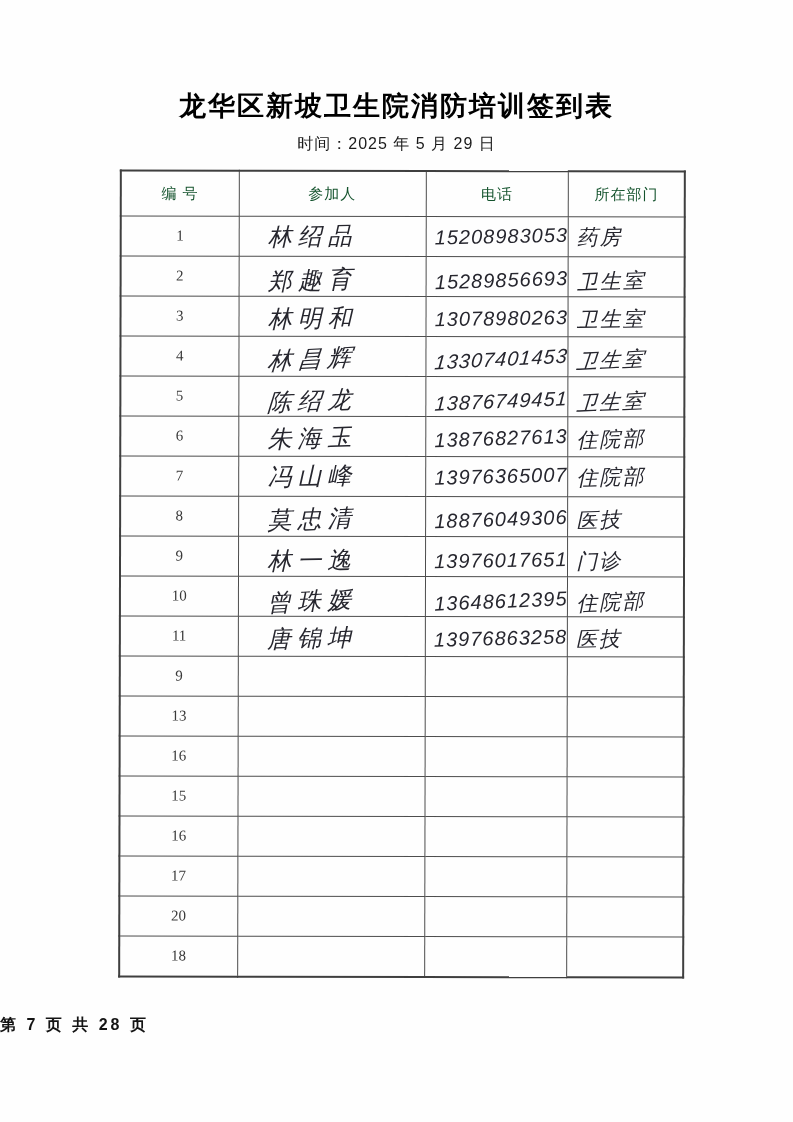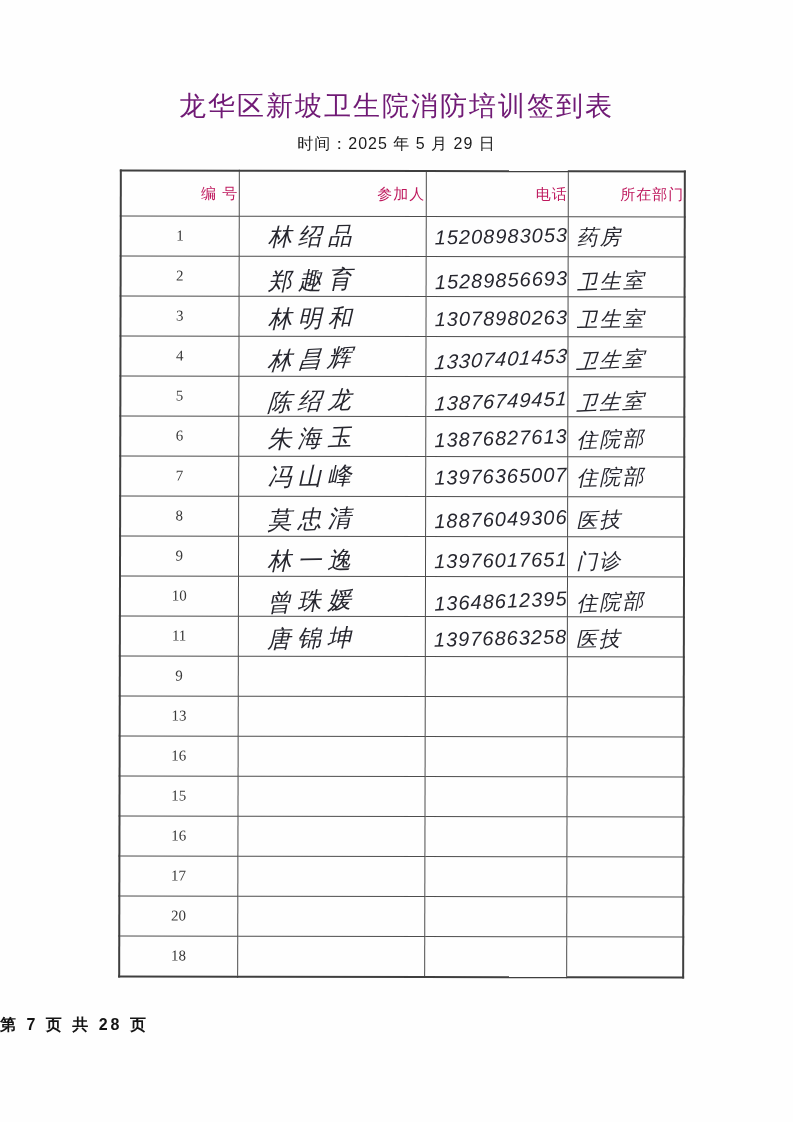--- a/index.html
+++ b/index.html
@@ -6,22 +6,22 @@
   .page{
     position:relative;
     width:793px;height:1122px;
     background:#fefefe;
     font-family:"Liberation Sans","DejaVu Sans",sans-serif;
     color:#1c1c1c;
     overflow:hidden;
   }
   .title{
     position:absolute;top:88px;left:0;width:100%;
-    text-align:center;font-size:27px;font-weight:normal;
-    letter-spacing:2px;color:#701a75;
+    text-align:center;font-size:27px;font-weight:bold;
+    letter-spacing:2px;color:#000000;
   }
   .subtitle{
     position:absolute;top:134px;left:0;width:100%;
     text-align:center;font-size:16px;font-weight:normal;
     letter-spacing:1px;color:#1a1a1a;
   }
   .signin-table{
     position:absolute;left:119px;top:170px;
     border-collapse:collapse;table-layout:fixed;
     transform:rotate(0.12deg);
@@ -31,21 +31,21 @@
     padding:0;overflow:visible;
     background:transparent;
   }
   .signin-table{border:2px solid #3f3f3f;}
   .col-no{width:118px;}
   .col-name{width:187px;}
   .col-phone{width:139px;}
   .col-dept{width:117px;}
   .signin-table th{
     height:44px;font-size:15px;font-weight:normal;
-    color:#be185d;text-align:right;letter-spacing:1px;
+    color:#14532d;text-align:center;letter-spacing:1px;
   }
   .signin-table td{height:39px;}
   td.num{
     text-align:center;font-family:"Liberation Serif","DejaVu Serif",serif;
     font-size:15px;color:#3a3a3a;
   }
   
   .hand{
     font-style:italic;
     color:#26262e;

